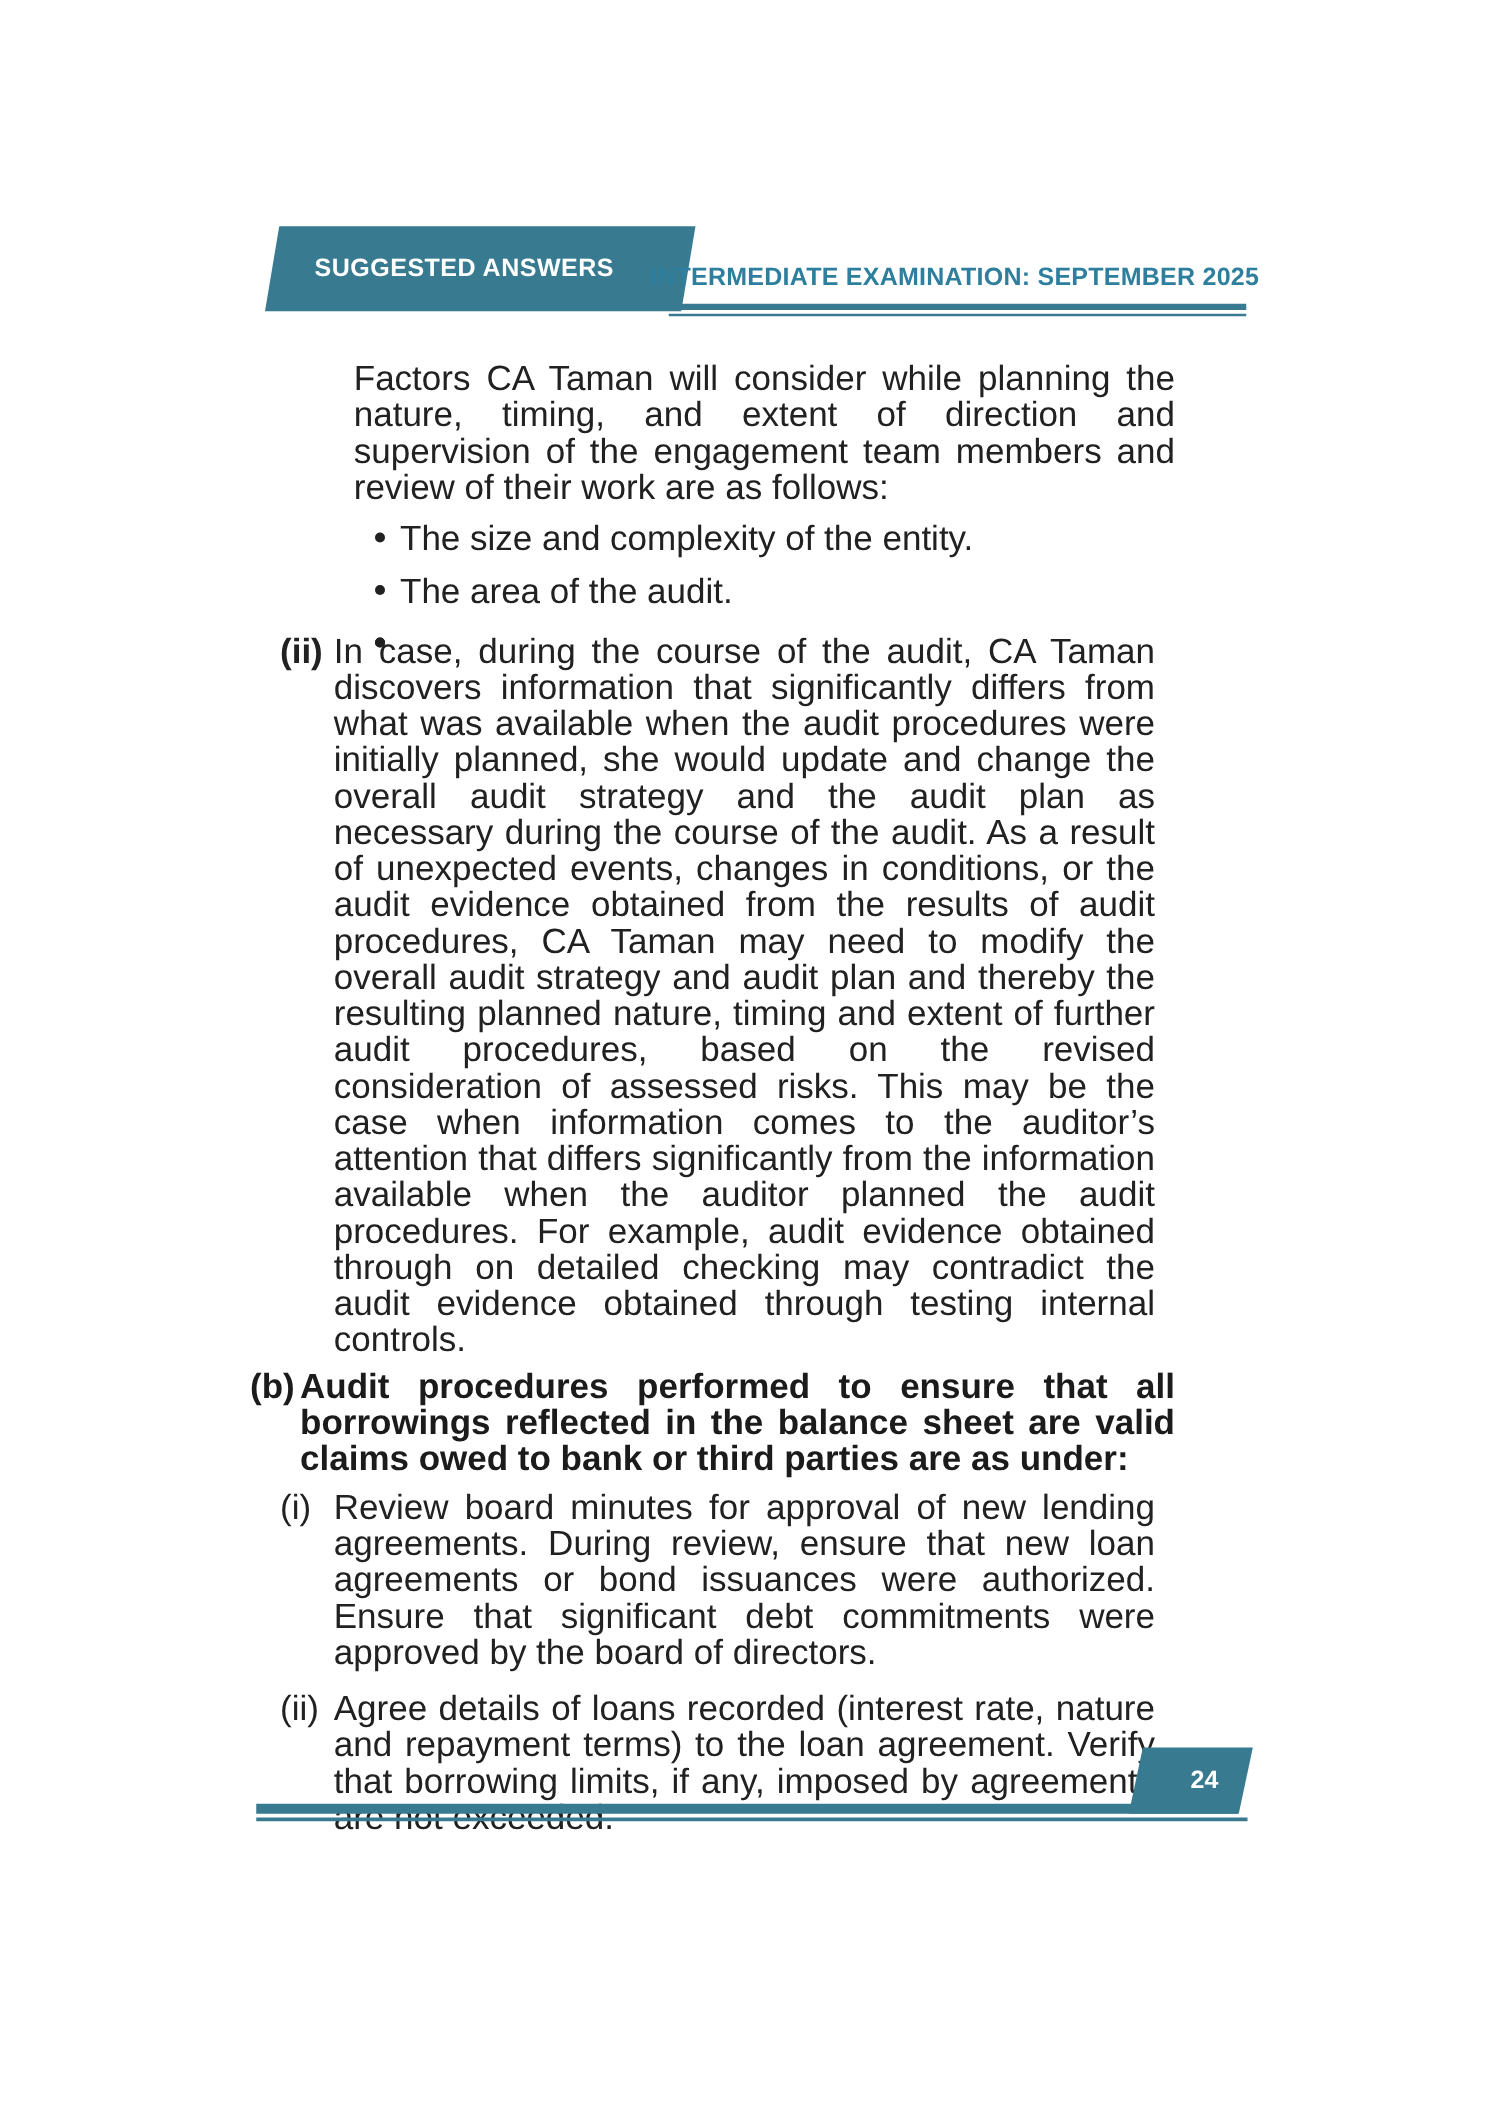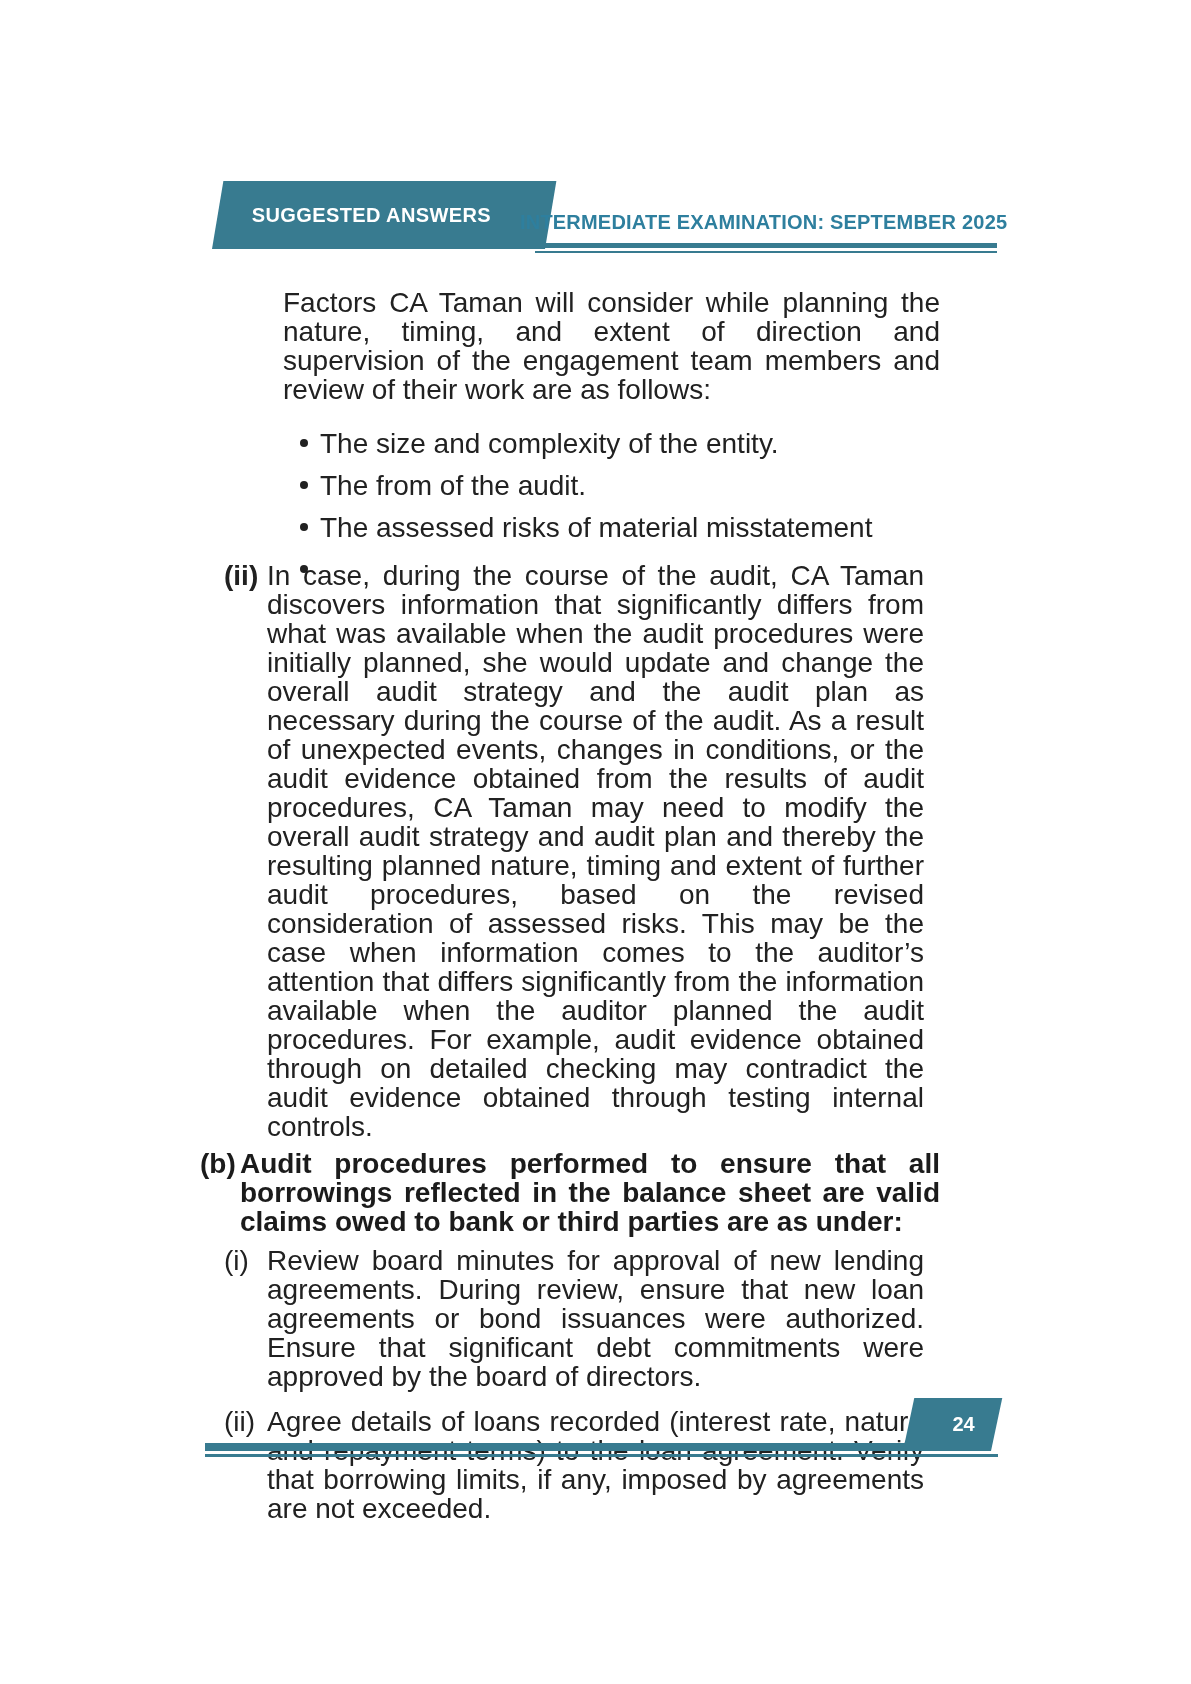--- a/index.html
+++ b/index.html
@@ -76,21 +76,21 @@
     font-size: 28px;
     line-height: 29px;
   }
   .intro {
     margin: 0 0 0 83px;
     width: 657px;
     text-align: justify;
   }
   ul.bullets {
     list-style: none;
-    margin: 25px 0 0 100px;
+    margin: 12px 0 0 100px;
     padding: 0;
     width: 640px;
   }
   ul.bullets li {
     position: relative;
     padding-left: 20px;
     margin-bottom: 13px;
     text-align: justify;
   }
   ul.bullets li .dot {
@@ -189,25 +189,24 @@
 
   <p class="intro">Factors CA Taman will consider while planning the nature, timing, and extent of direction and supervision of the engagement team members and review of their work are as follows:</p>
 
   <ul class="bullets">
     <li>
       <span class="dot"></span>
       <span>The size and complexity of the entity.</span>
     </li>
     <li>
       <span class="dot"></span>
-      <span>The from of the audit.</span>
-    </li>
-    <li>
-      <span class="dot"></span>
-      <span>The assessed risks of material misstatement</span>
+      <span>The area of the audit.</span>
+    </li>
+    <li>
+      <span class="dot"></span>
     </li>
     <li>
       <span class="dot"></span>
     </li>
   </ul>
 
   <div class="item item-ii">
     <span class="label">(ii)</span>
     <span class="text">In case, during the course of the audit, CA Taman discovers information that significantly differs from what was available when the audit procedures were initially planned, she would update and change the overall audit strategy and the audit plan as necessary during the course of the audit. As a result of unexpected events, changes in conditions, or the audit evidence obtained from the results of audit procedures, CA Taman may need to modify the overall audit strategy and audit plan and thereby the resulting planned nature, timing and extent of further audit procedures, based on the revised consideration of assessed risks. This may be the case when information comes to the auditor’s attention that differs significantly from the information available when the auditor planned the audit procedures. For example, audit evidence obtained through on detailed checking may contradict the audit evidence obtained through testing internal controls.</span>
   </div>

